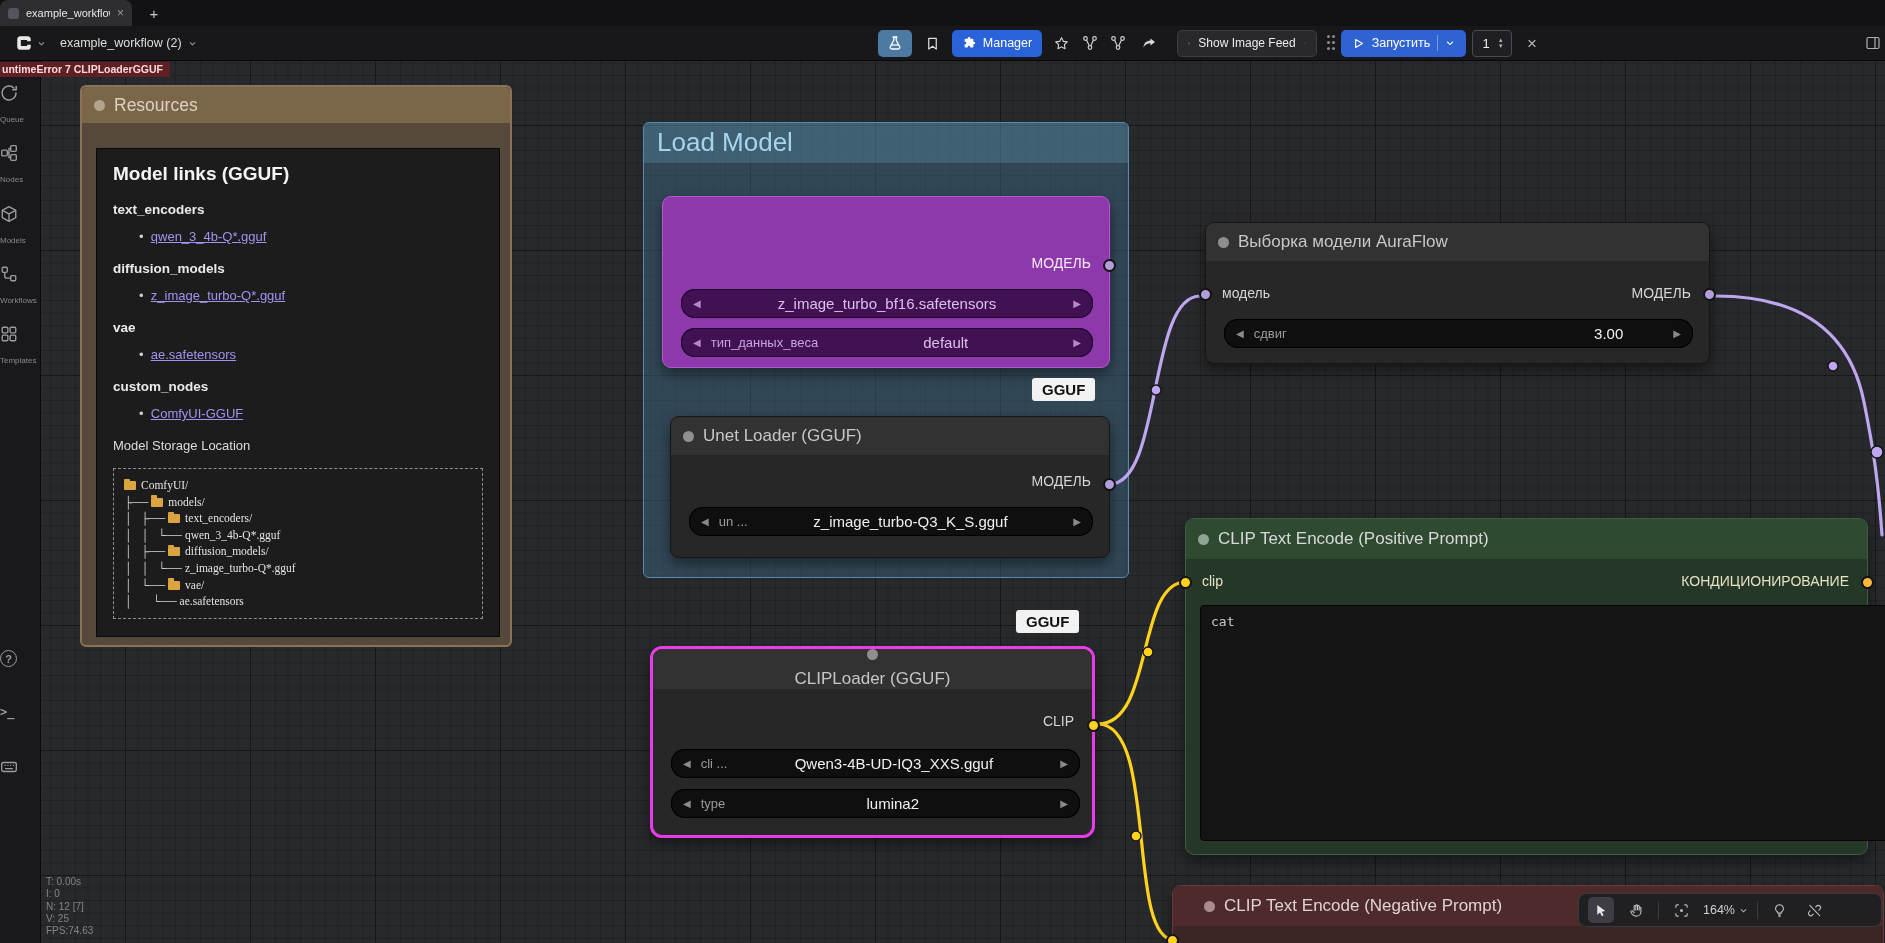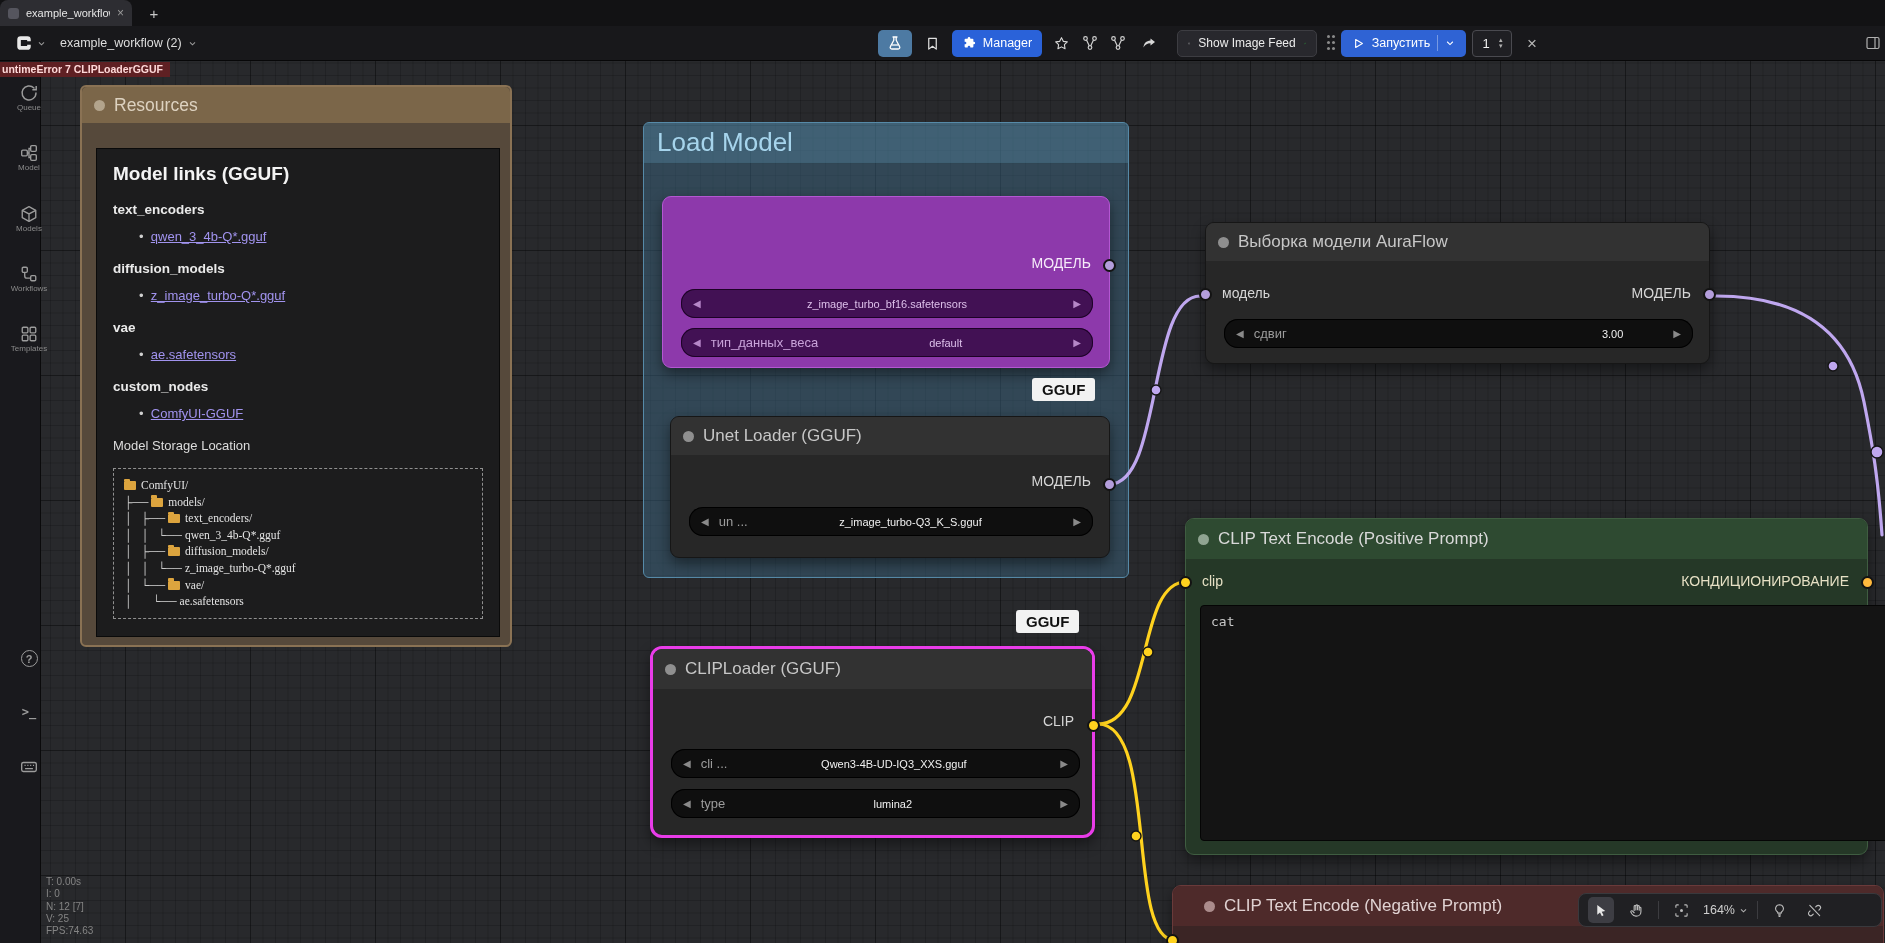--- a/index.html
+++ b/index.html
@@ -47,39 +47,39 @@
   .ndot{width:11px;height:11px;border-radius:50%;background:#8f8f8f;flex:none;}
   .ntitle{font-size:17px;color:#c7c7c7;white-space:nowrap;overflow:hidden;}
   .outlabel{position:absolute;right:18px;font-size:14px;color:#d6d6d6;}
   .inlabel{position:absolute;left:16px;font-size:14px;color:#d6d6d6;}
   .slot-dot{position:absolute;width:13px;height:13px;border-radius:50%;
         border:2px solid #131313;box-sizing:border-box;z-index:11;}
   .widget{position:absolute;height:29px;background:#0f0f0f;border-radius:14px;display:flex;
         align-items:center;padding:0 12px;box-sizing:border-box;box-shadow:inset 0 0 0 1px #000;}
   .arr{font-size:10px;color:#8a8a8a;font-family:"DejaVu Sans",sans-serif;flex:none;}
   .wl{margin-left:10px;color:#9c9c9c;font-size:13px;white-space:nowrap;flex:none;}
-  .wv{flex:1;text-align:center;color:#f0f0f0;font-size:11px;white-space:nowrap;overflow:hidden;}
+  .wv{flex:1;text-align:center;color:#f0f0f0;font-size:15px;white-space:nowrap;overflow:hidden;}
   .wv.vright{text-align:right;padding-right:50px;}
   .badge{position:absolute;z-index:12;background:#f2f2f2;color:#101010;font-weight:bold;
         font-size:15px;padding:3px 10px;border-radius:3px;}
 
   
   .node.bypass{background:#8d39ab;border:1.5px solid #b457d2;}
   .node.bypass .nhead{background:#9a44b8;border-radius:8px 8px 0 0;}
   .node.bypass .ndot{background:#c79ad6;}
   .node.bypass .ntitle{color:#ecd6f4;}
   .node.bypass .outlabel{color:#f6ecfa;}
   .node.bypass .widget{background:rgba(48,8,62,.8);box-shadow:inset 0 0 0 1px rgba(22,0,30,.85);}
   .node.bypass .wv{color:#ddc0ea;}
   .node.bypass .wl{color:#c9a3da;}
   .node.bypass .arr{color:#b687c8;}
 
   
   .node.selected{border:3px solid var(--selected-magenta,#e93ce9);border-radius:12px;}
-  .node.selected .nhead{border-radius:9px 9px 0 0;height:40px;}
+  .node.selected .nhead{border-radius:9px 9px 0 0;height:40px;flex-direction:column;}
 
   
   .node.pos{background:#253827;border:1px solid #3f5d41;}
   .node.pos .nhead{background:#2e4a31;height:40px;}
   .node.pos .ndot{background:#90a492;}
   .node.pos .ntitle{color:#d9d9d9;}
   .node.pos .inlabel,.node.pos .outlabel{color:#e6e0c4;}
   .node.neg{background:#3b2525;border:1px solid #6a3a3a;}
   .node.neg .nhead{background:#4e2a2a;height:40px;padding-left:31px;}
   .node.neg .ndot{background:#ab8c8c;}
@@ -117,21 +117,21 @@
   .batch .num{flex:1;text-align:center;font-size:13px;color:#f0f0f0;}
   .batch .carets{display:flex;flex-direction:column;width:12px;line-height:6px;font-size:7px;color:#b0b0b0;
         font-family:"DejaVu Sans",sans-serif;}
   .error-toast{position:absolute;left:0;top:59px;z-index:65;}
   .error-toast span{display:inline-block;padding:1px 7px 2px 2px;background:#5f2023;color:#ffd9d9;
         font-size:10.5px;font-weight:bold;}
 
   
   .sidebar{position:absolute;left:0;top:60px;bottom:0;width:40px;background:#19191d;
         border-right:1px solid #0a0a0b;z-index:60;}
-  .sb-item{position:absolute;left:0;width:58px;display:flex;flex-direction:column;align-items:center;gap:1px;}
+  .sb-item{position:absolute;left:0;width:58px;display:flex;flex-direction:column;align-items:flex-start;gap:13px;}
   .sb-item .lbl{font-size:8px;color:#8a8a8a;white-space:nowrap;max-width:40px;overflow:hidden;}
   .help-circ{width:17px;height:17px;border:1.4px solid #9c9c9c;border-radius:50%;color:#9c9c9c;
         font-size:11px;font-weight:bold;display:flex;align-items:center;justify-content:center;box-sizing:border-box;}
   .term-txt{font-family:"DejaVu Sans Mono",monospace;font-size:12px;font-weight:bold;color:#9c9c9c;}
 
   
   .stats{position:absolute;left:46px;top:876px;z-index:55;font-size:10px;line-height:12.3px;color:#848484;}
   .floatbar{position:absolute;left:1578px;top:893px;width:304px;height:34px;background:#202023;
         border:1px solid #39393d;border-radius:8px;z-index:80;display:flex;align-items:center;
         padding:0 9px;gap:9px;box-sizing:border-box;}
@@ -434,21 +434,21 @@
       <span class="lbl">Queue</span>
     </div>
 
     <div class="sb-item" style="top:84px;">
       <svg viewBox="0 0 16 16" width="18" height="18">
         <rect x="1.5" y="5.5" width="5" height="5" rx="1" stroke="#9c9c9c" stroke-width="1.2" fill="none"></rect>
         <rect x="9.5" y="1.5" width="5" height="5" rx="1" stroke="#9c9c9c" stroke-width="1.2" fill="none"></rect>
         <rect x="9.5" y="9.5" width="5" height="5" rx="1" stroke="#9c9c9c" stroke-width="1.2" fill="none"></rect>
         <path d="M6.5 8h1.5M9.5 4H8v8h1.5" stroke="#9c9c9c" stroke-width="1.2" fill="none"></path>
       </svg>
-      <span class="lbl">Model</span>
+      <span class="lbl">Nodes</span>
     </div>
 
     <div class="sb-item" style="top:145px;">
       <svg viewBox="0 0 16 16" width="18" height="18">
         <path d="M8 1.5l6 3.2v6.6L8 14.5l-6-3.2V4.7z" stroke="#9c9c9c" stroke-width="1.2" fill="none" stroke-linejoin="round"></path>
         <path d="M2 4.7l6 3.2 6-3.2M8 7.9v6.6" stroke="#9c9c9c" stroke-width="1.2" fill="none"></path>
       </svg>
       <span class="lbl">Models</span>
     </div>
 

